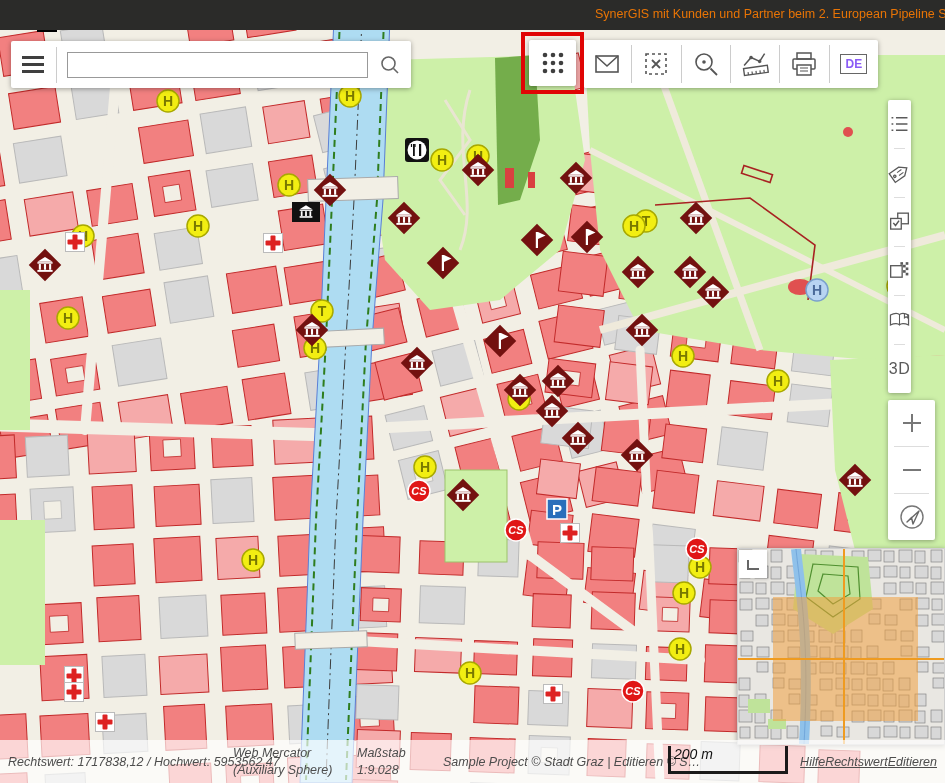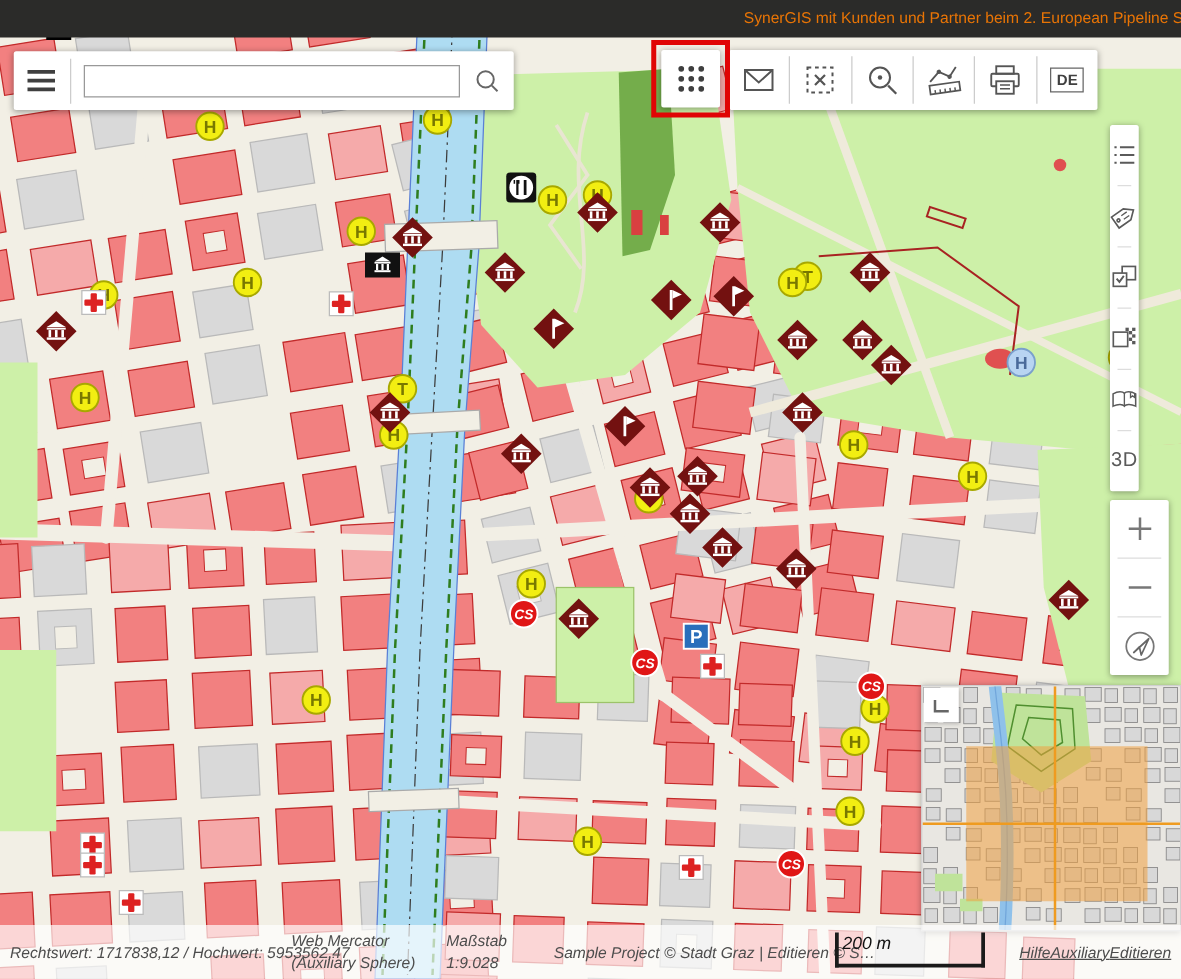--- a/index.html
+++ b/index.html
@@ -24,21 +24,21 @@
   #search-btn{width:44px;height:100%;display:flex;align-items:center;justify-content:center;cursor:pointer;}
   
   #redbox{left:521px;top:32px;width:63px;height:62px;border:4px solid #e00505;z-index:58;
           box-sizing:border-box;background:transparent;}
   #gridbtn{left:529px;top:40px;width:47px;height:46px;z-index:57;display:flex;
            align-items:center;justify-content:center;cursor:pointer;}
   
   #toolbar{left:583px;top:40px;width:295px;height:48px;z-index:55;display:flex;align-items:center;}
   .tbtn{flex:1;height:100%;display:flex;align-items:center;justify-content:center;cursor:pointer;}
   .tsep{width:1px;height:38px;background:#ccc;}
-  .de-box{border:1.5px solid #666;color:#404040;font-size:12px;font-weight:bold;
+  .de-box{border:1.5px solid #666;color:#8b5cf6;font-size:12px;font-weight:bold;
           padding:3px 4px;line-height:1;}
   
   #tools-panel{left:888px;top:100px;width:23px;z-index:55;}
   #tools-panel .sbtn{height:48px;display:flex;align-items:center;justify-content:center;cursor:pointer;}
   #tools-panel .hdiv, #zoom-panel .hdiv{height:1px;background:#ddd;margin:0 6px;}
   .threeD{font-size:16px;color:#5a5a5a;letter-spacing:.5px;}
   #zoom-panel{left:888px;top:400px;width:47px;z-index:55;}
   #zoom-panel .sbtn{height:46px;display:flex;align-items:center;justify-content:center;
                     cursor:pointer;font-size:26px;color:#777;}
   
@@ -1125,16 +1125,16 @@
   <div class="item" id="scaletxt">
     <span><span>Maßstab</span><br>
     <span>1:9.028</span></span>
   </div>
   <div class="item" id="copyright">Sample Project © Stadt Graz | Editieren © S…</div>
   <div id="scalebar">
     <span>200 m</span>
   </div>
   <div id="links">
     <a>Hilfe</a>
-    <a>Auxiliary</a>
+    <a>Rechtswert</a>
     <a>Editieren</a>
   </div>
 </div>
 
 </body></html>

